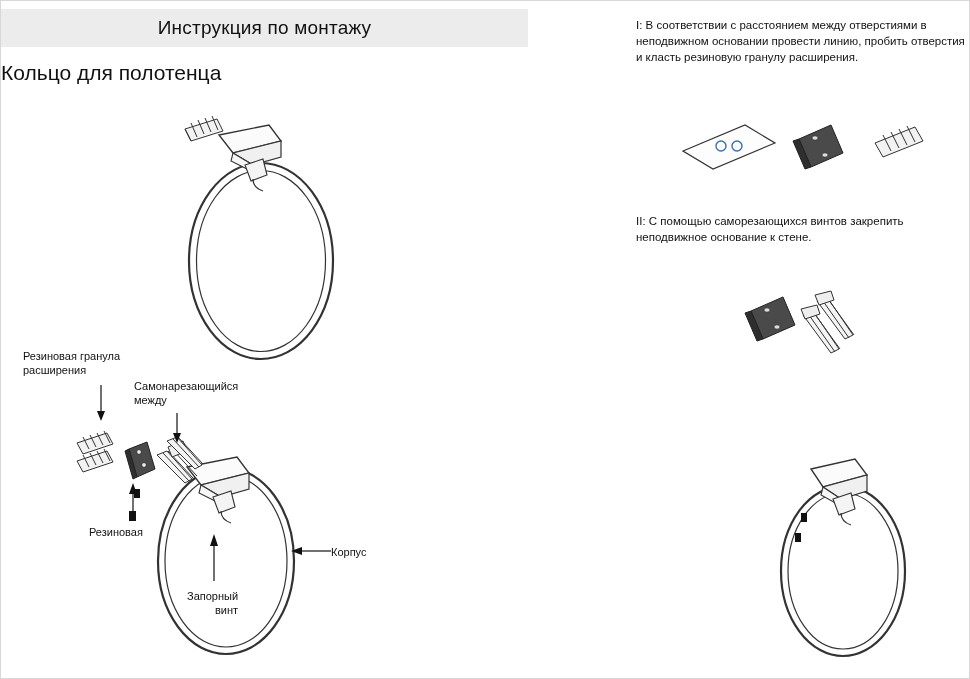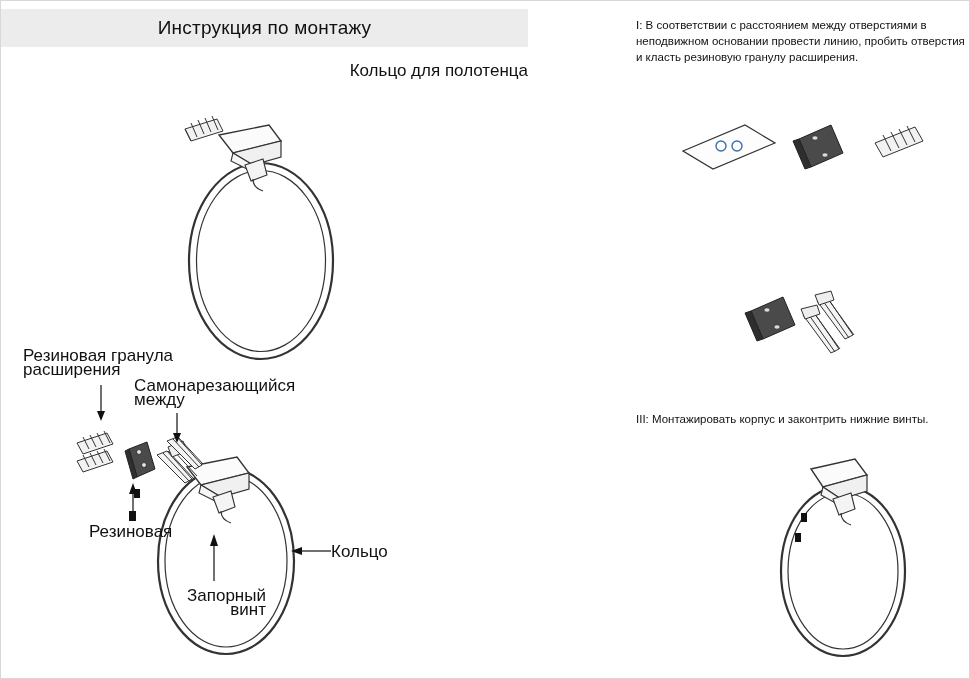--- a/index.html
+++ b/index.html
@@ -42,43 +42,43 @@
     text-align: center;
     font-size: 19px;
     color: #111;
     letter-spacing: .2px;
   }
   .subtitle {
     position: absolute;
     left: 0;
     top: 60px;
     width: 527px;
-    text-align: right;
-    font-size: 17px;
+    text-align: left;
+    font-size: 21px;
     color: #111;
   }
   
   .left-pane {
     position: absolute;
     left: 0;
     top: 0;
     width: 610px;
     height: 679px;
   }
   .right-pane {
     position: absolute;
     left: 610px;
     top: 0;
     width: 360px;
     height: 679px;
   }
   
   .label {
     position: absolute;
-    font-size: 17px;
+    font-size: 11px;
     color: #111;
     line-height: 14px;
     white-space: pre-line;
   }
   
   .step-text {
     position: absolute;
     font-size: 11.5px;
     line-height: 16px;
     color: #111;
@@ -185,21 +185,21 @@
 
     <div class="label" style="left:186px; top:588px; text-align:right;">Запорный
 винт</div>
     <div class="abs" style="left:205px; top:530px;">
       <svg width="16" height="52" viewBox="0 0 16 52">
         <path d="M8 50 L8 14" stroke="#111" stroke-width="1.2" fill="none"></path>
         <path d="M4 15 L8 3 L12 15 Z" fill="#111"></path>
       </svg>
     </div>
 
-    <div class="label" style="left:330px; top:544px;">Кольцо</div>
+    <div class="label" style="left:330px; top:544px;">Корпус</div>
     <div class="abs" style="left:288px; top:542px;">
       <svg width="44" height="16" viewBox="0 0 44 16">
         <path d="M42 8 L12 8" stroke="#111" stroke-width="1.2" fill="none"></path>
         <path d="M13 4 L2 8 L13 12 Z" fill="#111"></path>
       </svg>
     </div>
   </div>
 
   <div class="right-pane">
 
@@ -217,20 +217,21 @@
         <ellipse cx="136" cy="27" rx="3" ry="2.2" fill="#ddd" stroke="#222" stroke-width=".7"></ellipse>
         <ellipse cx="146" cy="44" rx="3" ry="2.2" fill="#ddd" stroke="#222" stroke-width=".7"></ellipse>
 
         <g stroke="#333" stroke-width="1">
           <path d="M196 32 L236 16 L244 30 L204 46 Z" fill="#f2f2f2"></path>
           <path d="M204 24 L212 40 M212 21 L220 37 M220 18 L228 34 M228 15 L236 31"></path>
         </g>
       </svg>
     </div>
 
+    <div class="step-text" style="left:25px; top:212px; width:330px;">II: С помощью саморезающихся винтов закрепить неподвижное основание к стене.</div>
 
     <div class="abs" style="left:130px; top:288px;">
       <svg width="180" height="80" viewBox="0 0 180 80">
 
         <path d="M10 22 L42 8 L54 36 L22 50 Z" fill="#4a4a4a" stroke="#222" stroke-width="1"></path>
         <path d="M10 22 L22 50 L16 52 L4 24 Z" fill="#2e2e2e" stroke="#222" stroke-width="1"></path>
         <ellipse cx="26" cy="21" rx="3" ry="2.2" fill="#ddd" stroke="#222" stroke-width=".7"></ellipse>
         <ellipse cx="36" cy="38" rx="3" ry="2.2" fill="#ddd" stroke="#222" stroke-width=".7"></ellipse>
 
         <g stroke="#333" stroke-width="1" fill="#f4f4f4">
@@ -239,21 +240,20 @@
           <path d="M74 6 L90 2 L93 11 L78 16 Z" fill="#eee"></path>
         </g>
         <g stroke="#333" stroke-width="1" fill="#f4f4f4">
           <path d="M62 26 L72 22 L98 60 L90 64 Z"></path>
           <path d="M68 26 L94 63 M73 24 L99 60"></path>
           <path d="M60 20 L76 16 L79 25 L64 30 Z" fill="#eee"></path>
         </g>
       </svg>
     </div>
 
-    <div class="step-text" style="left:25px; top:410px; width:335px;">III: Монтажировать корпус и законтрить нижние винты.</div>
 
     <div class="abs" style="left:140px; top:440px;">
       <svg width="200" height="230" viewBox="0 0 200 230">
         <ellipse cx="92" cy="130" rx="62" ry="85" fill="none" stroke="#333" stroke-width="2.2"></ellipse>
         <ellipse cx="92" cy="130" rx="55" ry="78" fill="none" stroke="#333" stroke-width="1.2"></ellipse>
         <path d="M60 28 L104 18 L116 34 L72 46 Z" fill="#fbfbfb" stroke="#333" stroke-width="1.4"></path>
         <path d="M72 46 L116 34 L116 50 L90 58 Z" fill="#f0f0f0" stroke="#333" stroke-width="1.2"></path>
         <path d="M72 46 L90 58 L88 64 L70 54 Z" fill="#f6f6f6" stroke="#333" stroke-width="1.1"></path>
         <path d="M82 58 L100 52 L104 68 L88 74 Z" fill="#f4f4f4" stroke="#333" stroke-width="1.1"></path>
         <path d="M90 72 C 90 78, 94 82, 100 84" fill="none" stroke="#333" stroke-width="1.2"></path>

